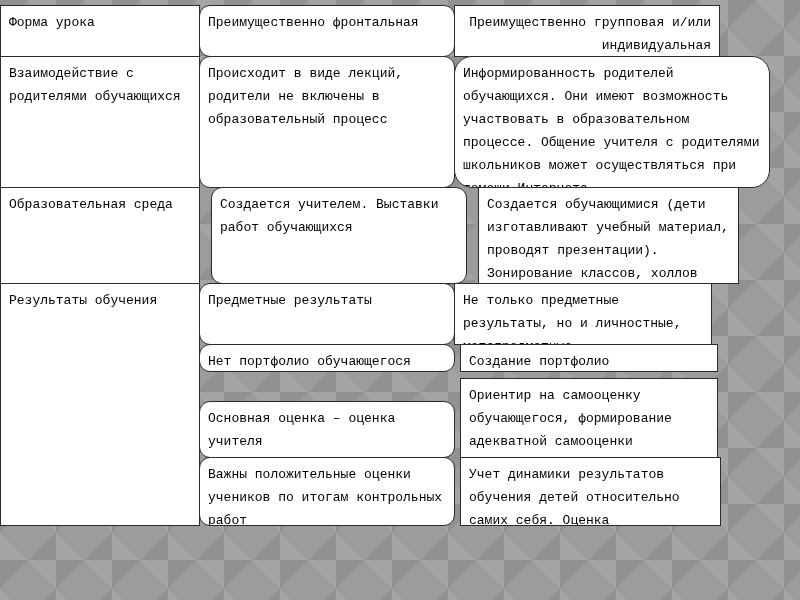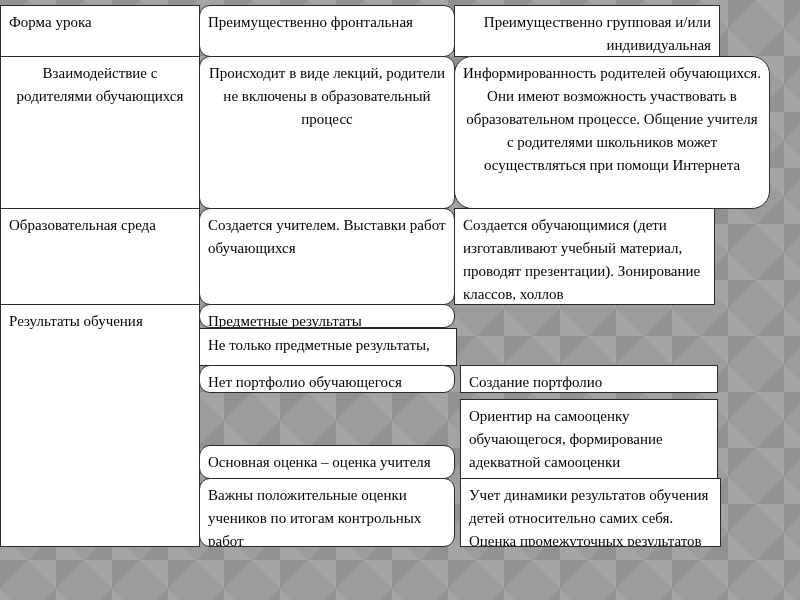--- a/index.html
+++ b/index.html
@@ -21,37 +21,38 @@
   .table{
     position:absolute;
     top:5px; left:0;
   }
   .row{ display:flex; align-items:stretch; }
   .row + .row{ margin-top:-1px; }
   .cell{
     background:#fff;
     border:1px solid #2b2b2b;
     padding:5px 8px 4px 8px;
-    font-size:15px;
+    font-size:13px;
     line-height:23px;
     overflow:hidden;
+    font-family:Liberation Mono, monospace;
   }
   .c1{ width:200px; }
   .c2{ width:256px; margin-left:-1px;border-radius:11px; }
   .c3{ width:258px; margin-left:-1px; }
   .r1{ height:52px; }
-  .r2{ height:153px;text-align:center; }
-  .r3{ height:97px; }
+  .r2{ height:132px; }
+  .r3{ height:97px;gap:12px; }
   .r1 .c3{ width:266px;text-align:right; }
   .r2 .c3{ width:316px;border-radius:18px; }
   .r3 .c3{ width:261px; }
   .subcol{ display:flex; flex-direction:column; }
   .subrow{ display:flex; align-items:stretch; }
   .subrow + .subrow{ margin-top:-1px;gap:6px; }
-  .sr1{ height:62px;flex-direction:column; }
+  .sr1{ height:62px; }
   .sr2{ height:28px; }
   .sr3{ height:87px;align-items:flex-end; }
   .sr4{ height:69px; }
   .sr4 .c3{ width:261px; }
 </style>
 </head>
 <body>
 
 <div class="slide">
   <div class="table">

